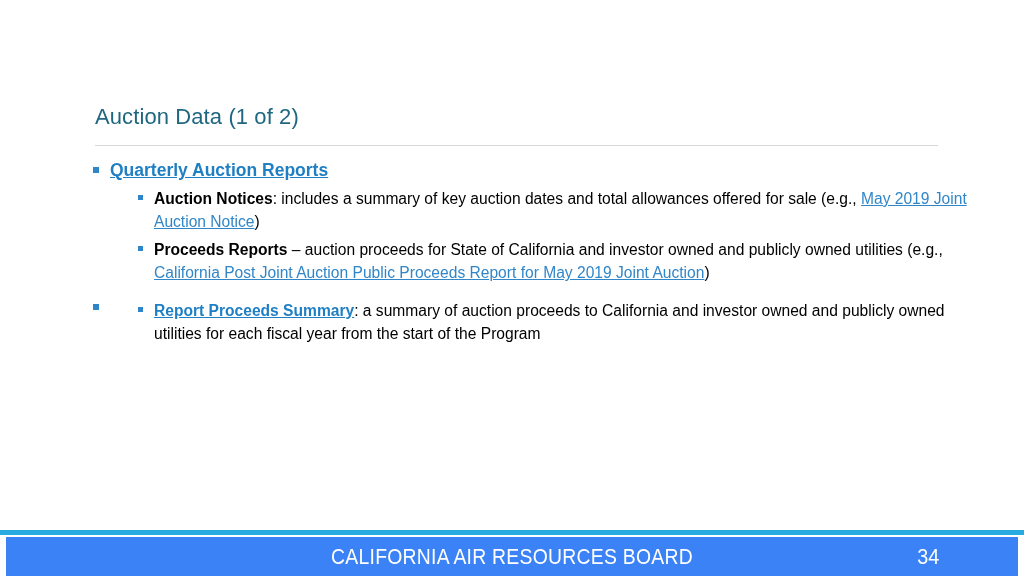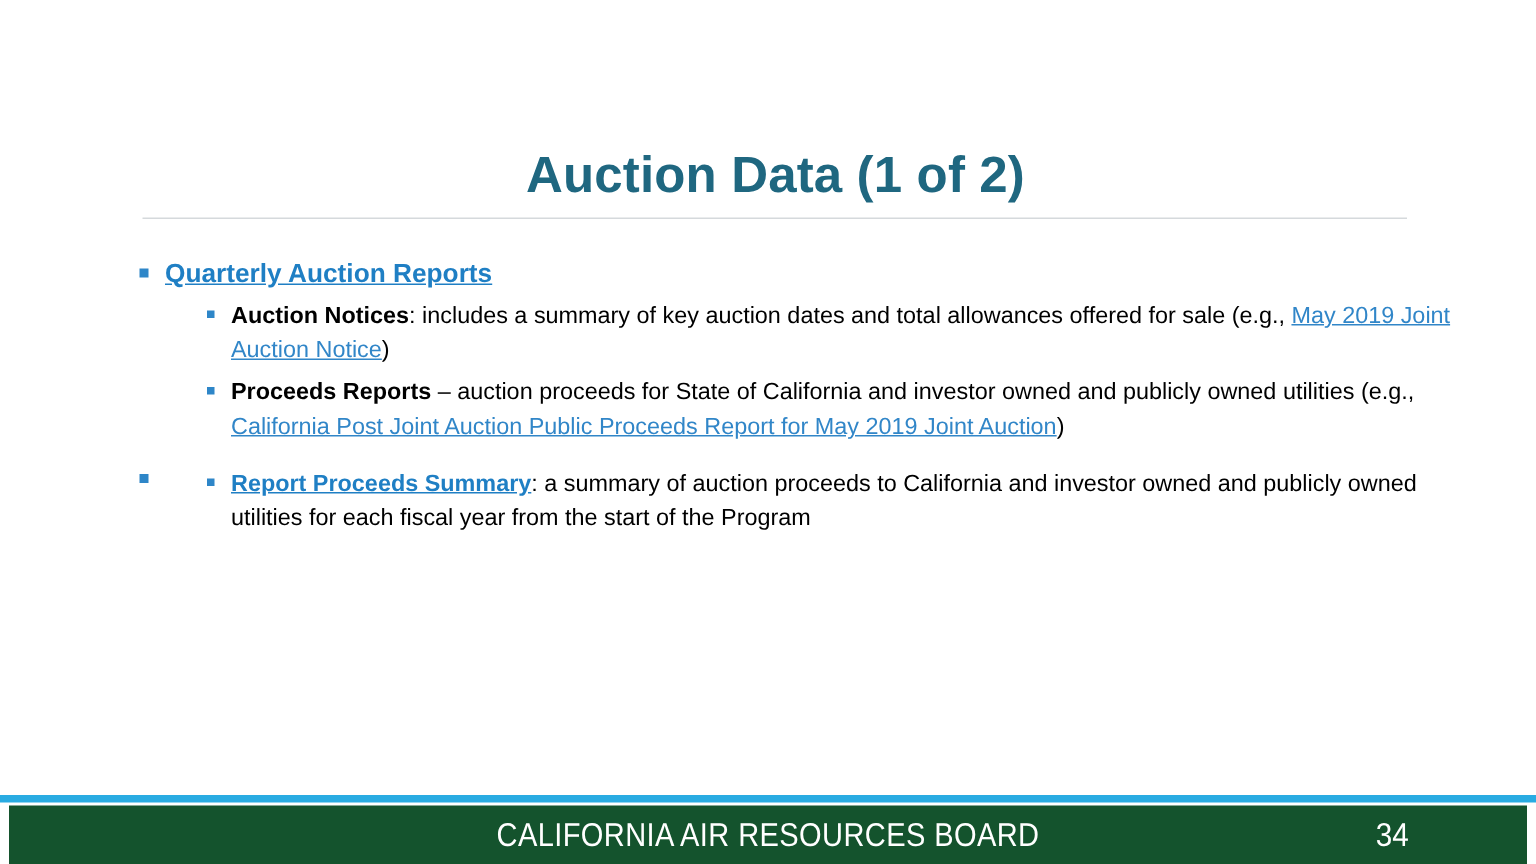--- a/index.html
+++ b/index.html
@@ -24,40 +24,39 @@
   }
 
   
   .title-block {
     position: absolute;
     left: 95px;
     top: 96px;
     width: 844px;
   }
   .slide-title {
-    font-size: 34px;
+    font-size: 22px;
     line-height: 42px;
     color: #1F6780;
-    font-weight: 700;
+    font-weight: 400;
     letter-spacing: 0.1px;
     white-space: nowrap;
-    text-align: center;
   }
   .title-rule {
     margin-top: 7px;
     border-top: 1px solid #D5D9DC;
     width: 843px;
     height: 0;
   }
 
   
   .body-block {
     position: absolute;
     left: 88px;
-    top: 170px;
+    top: 158px;
     width: 900px;
     color: #000000;
   }
 
   ul.lvl1 {
     list-style: none;
     margin: 0;
     padding: 0;
   }
   ul.lvl2 {
@@ -150,21 +149,21 @@
     top: 0;
     height: 5px;
     background: #29ABE2;
   }
   .footer-bar {
     position: absolute;
     left: 6px;
     right: 6px;
     top: 7px;
     bottom: 0;
-    background: #14532d;
+    background: #3b82f6;
   }
   .footer-org {
     position: absolute;
     left: 0;
     right: 0;
     top: 50%;
     transform: translateY(-50%);
     text-align: center;
     color: #FFFFFF;
     font-size: 22px;

